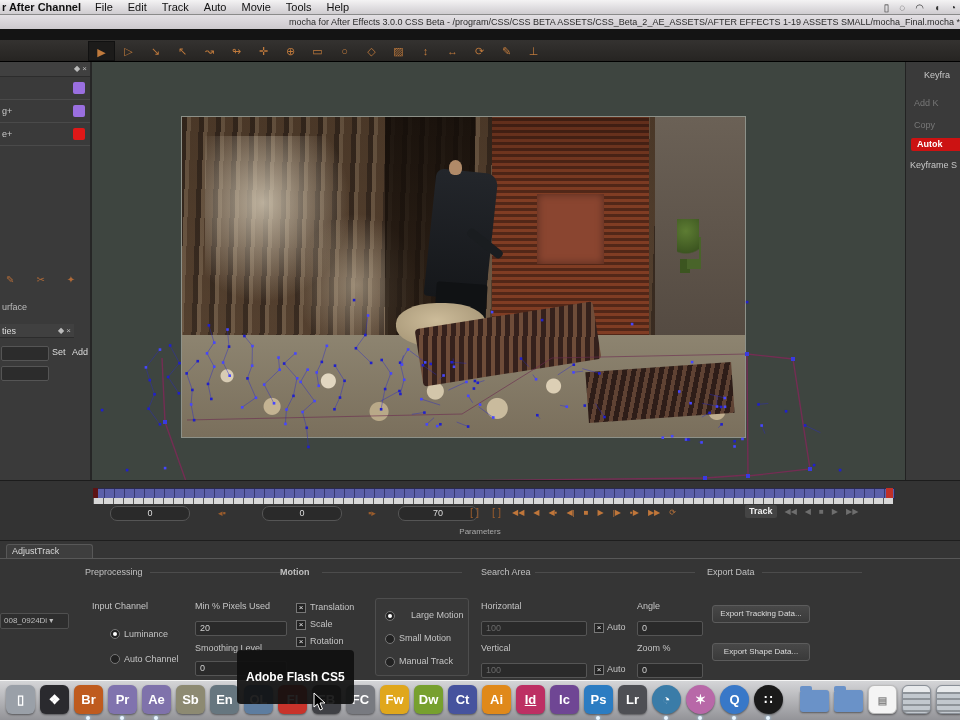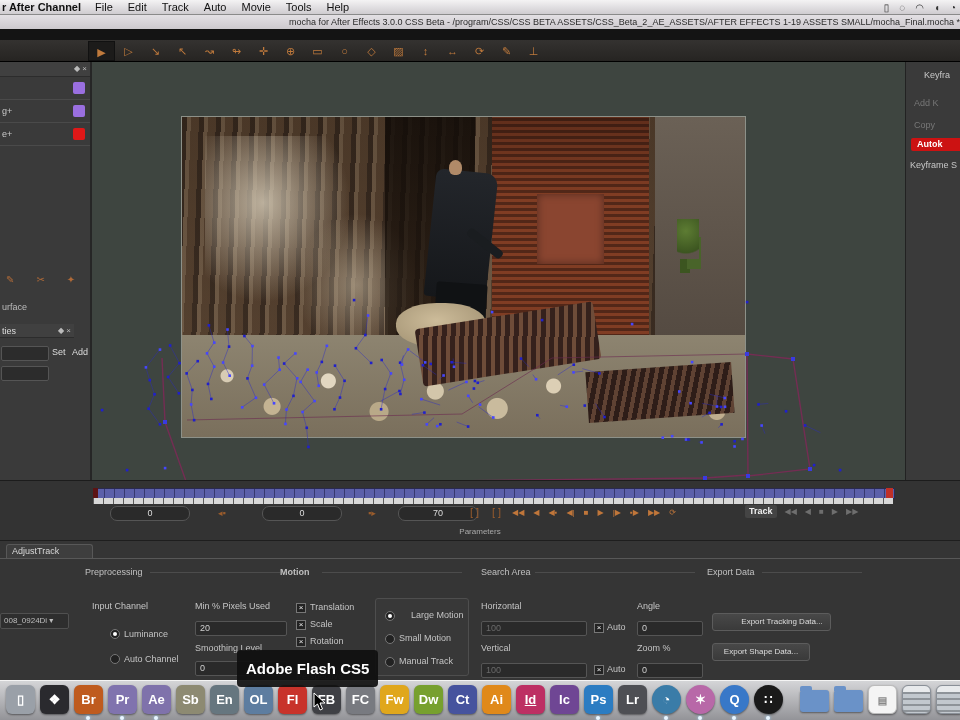--- a/index.html
+++ b/index.html
@@ -106,22 +106,22 @@
   .radio.sel::after{content:"";position:absolute;left:2px;top:2px;width:4px;height:4px;border-radius:50%;background:#fff;}
   .check{position:absolute;width:8px;height:8px;border:1px solid #777;background:#222;color:#eee;font-size:8px;line-height:8px;text-align:center;}
   .lbl{position:absolute;white-space:nowrap;}
   .dimlbl{color:#7a7a7a;}
   #motion-box{position:absolute;left:375px;top:57px;width:92px;height:76px;border:1px solid #4e4e4e;border-radius:3px;background:#383838;}
   .exp-btn{position:absolute;left:712px;width:96px;height:16px;background:linear-gradient(#484848,#3a3a3a);
            border:1px solid #5c5c5c;border-radius:3px;color:#ddd;font-size:8px;text-align:center;line-height:16px;}
   #clip-dd{position:absolute;left:0px;top:72px;width:64px;height:14px;background:#2e2e2e;border:1px solid #505050;
            border-radius:2px;color:#bdbdbd;font-size:8px;line-height:13px;padding-left:3px;white-space:nowrap;}
   
-  #dock-tooltip{left:237px;top:650px;background:rgba(15,15,15,.92);color:#fff;font-weight:bold;font-size:15px;
-                padding:10px 9px;border-radius:4px;white-space:nowrap;z-index:40;}
+  #dock-tooltip{left:237px;top:650px;background:rgba(15,15,15,.92);color:#fff;font-weight:bold;font-size:12px;
+                padding:20px 9px;border-radius:4px;white-space:nowrap;z-index:40;}
   
   #dock{left:0;top:680px;width:960px;height:40px;background:linear-gradient(rgba(225,225,228,.92),rgba(150,150,155,.95));
         border-top:1px solid #f4f4f4;z-index:30;}
   .dock-app{position:absolute;top:4px;width:29px;height:29px;border-radius:6px;color:#fff;font-weight:bold;
             font-size:13px;text-align:center;line-height:29px;box-shadow:0 1px 2px rgba(0,0,0,.45);}
   .dock-app.round{border-radius:50%;}
   .dock-app.folder{height:22px;top:9px;border-radius:3px;}
   .dock-app.folder::before{content:"";position:absolute;left:0;top:-4px;width:12px;height:5px;background:inherit;border-radius:2px 2px 0 0;}
   .dock-app.doc{background:#f4f4f4;color:#888;font-size:10px;border:1px solid #bbb;box-sizing:border-box;}
   .dock-app.thumb{background:#c2c8ce;border:1px solid #8a9098;box-sizing:border-box;
@@ -533,21 +533,21 @@
   <div class="lbl" style="left:481px;top:102px;">Vertical</div>
   <div class="fld dim" style="left:481px;top:122px;width:100px;">100</div>
   <div class="check" style="left:594px;top:124px;">×</div>
   <div class="lbl" style="left:607px;top:123px;">Auto</div>
 
   <div class="lbl" style="left:637px;top:60px;">Angle</div>
   <div class="fld" style="left:637px;top:80px;width:60px;">0</div>
   <div class="lbl" style="left:637px;top:102px;">Zoom %</div>
   <div class="fld" style="left:637px;top:122px;width:60px;">0</div>
 
-  <div class="exp-btn" style="top:72px;padding-left:21px;">Export Tracking Data...</div>
+  <div class="exp-btn" style="top:64px;">Export Tracking Data...</div>
   <div class="exp-btn" style="top:102px;">Export Shape Data...</div>
 </div>
 
 <div id="dock-tooltip" class="abs">Adobe Flash CS5</div>
 <div id="dock" class="abs">
     <div class="dock-app " style="left: 6px; background: rgb(154, 160, 168);">▯</div>
     <div class="dock-app " style="left: 40px; background: rgb(42, 42, 46);">❖</div>
     <div class="dock-app " style="left: 74px; background: rgb(191, 91, 30);">Br</div>
     <div class="run-dot" style="left: 86px;"></div>
     <div class="dock-app " style="left: 108px; background: rgb(128, 115, 174);">Pr</div>

